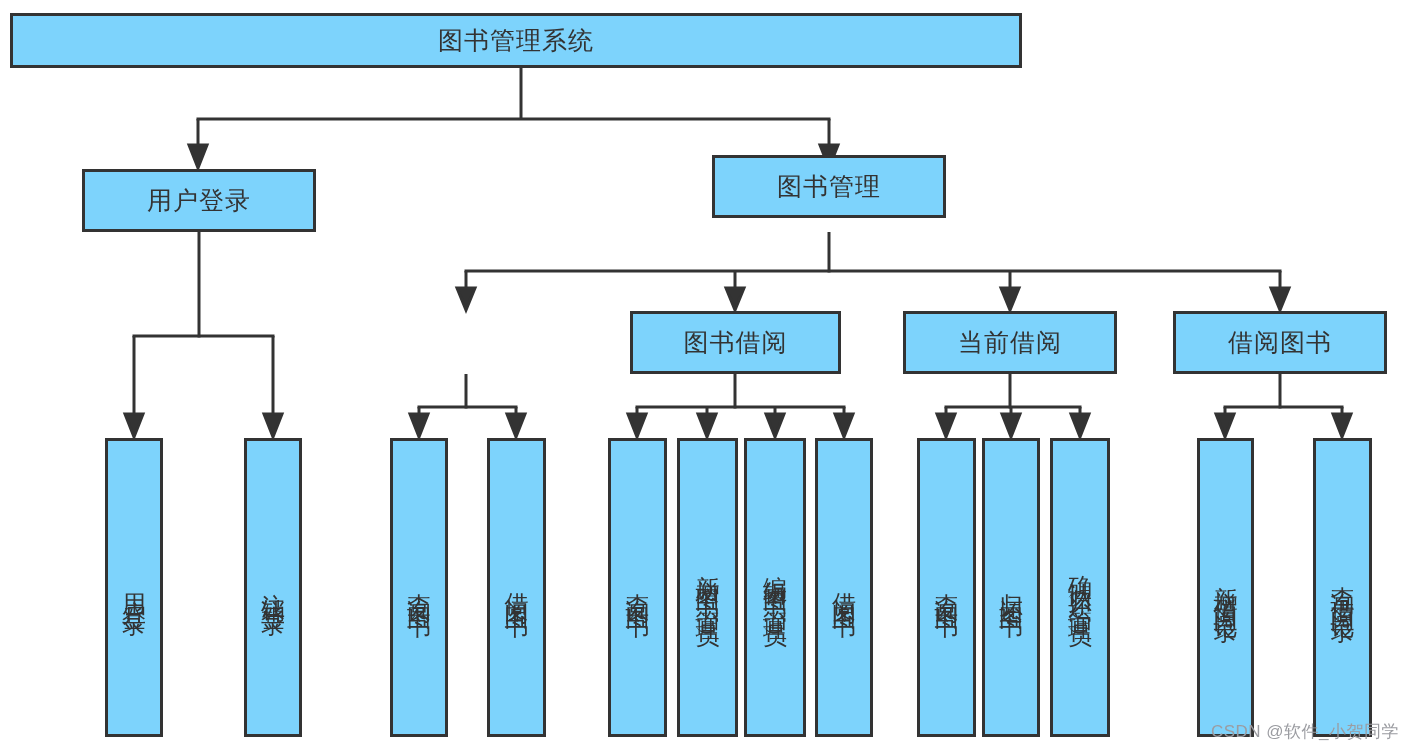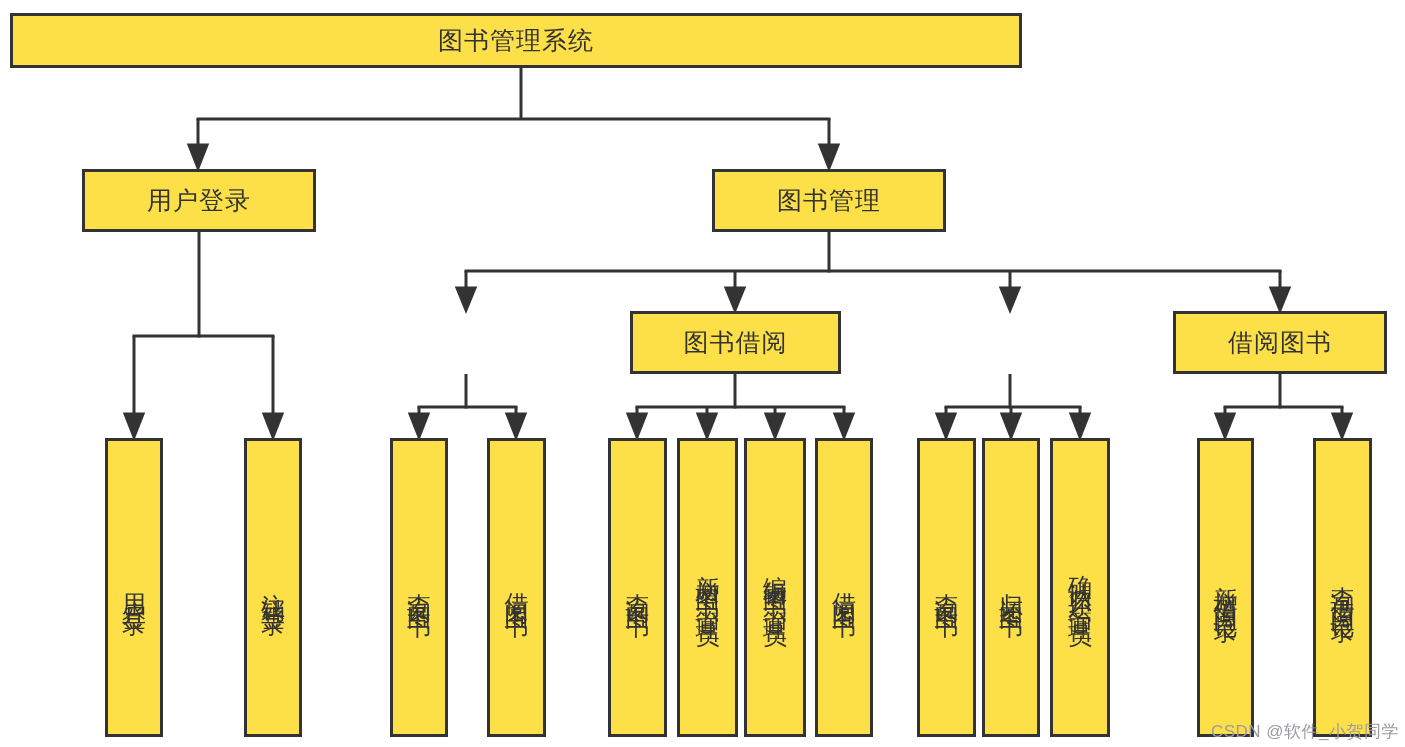--- a/index.html
+++ b/index.html
@@ -14,21 +14,21 @@
     width:1405px;height:747px;
     background:var(--bg);
     font-family:"Liberation Sans","DejaVu Sans",sans-serif;
     overflow:hidden;
   }
   #wires{position:absolute;left:0;top:0;pointer-events:none;}
   .node{
     position:absolute;
     box-sizing:border-box;
     border:3px solid var(--line);
-    background:#fde047;
+    background:#7dd3fc;
     display:flex;
     align-items:center;
     justify-content:center;
     color:var(--text);
     z-index:2;
   }
   .node.h{font-size:25px;letter-spacing:1px;white-space:nowrap;}
   .node.v span{
     writing-mode:vertical-rl;
     text-orientation:mixed;
@@ -117,26 +117,29 @@
     </g>
   </svg>
 
   <div class="node h" style="left:10px;top:13px;width:1012px;height:55px;">
     <span>图书管理系统</span>
   </div>
 
   <div class="node h" style="left:82px;top:169px;width:234px;height:63px;">
     <span>用户登录</span>
   </div>
-  <div class="node h" style="left:712px;top:169px;width:234px;height:63px;">
+  <div class="node h" style="left:712px;top:155px;width:234px;height:63px;">
     <span>图书管理</span>
   </div>
 
   <div class="node h" style="left:630px;top:311px;width:211px;height:63px;justify-content:center;">
     <span>图书借阅</span>
+  </div>
+  <div class="node h" style="left:903px;top:311px;width:214px;height:63px;">
+    <span>当前借阅</span>
   </div>
   <div class="node h" style="left:1173px;top:311px;width:214px;height:63px;">
     <span>借阅图书</span>
   </div>
 
   <div class="node v" style="left:105px;top:438px;width:58px;height:299px;">
     <span>用户登录</span>
   </div>
   <div class="node v" style="left:244px;top:438px;width:58px;height:299px;">
     <span>注销登录</span>

